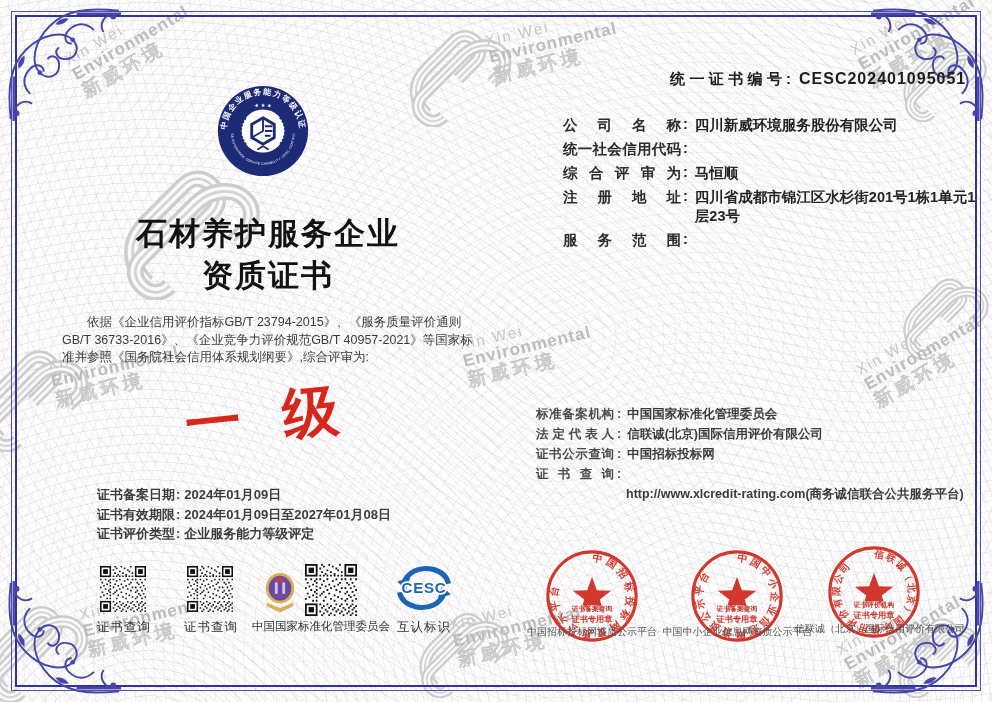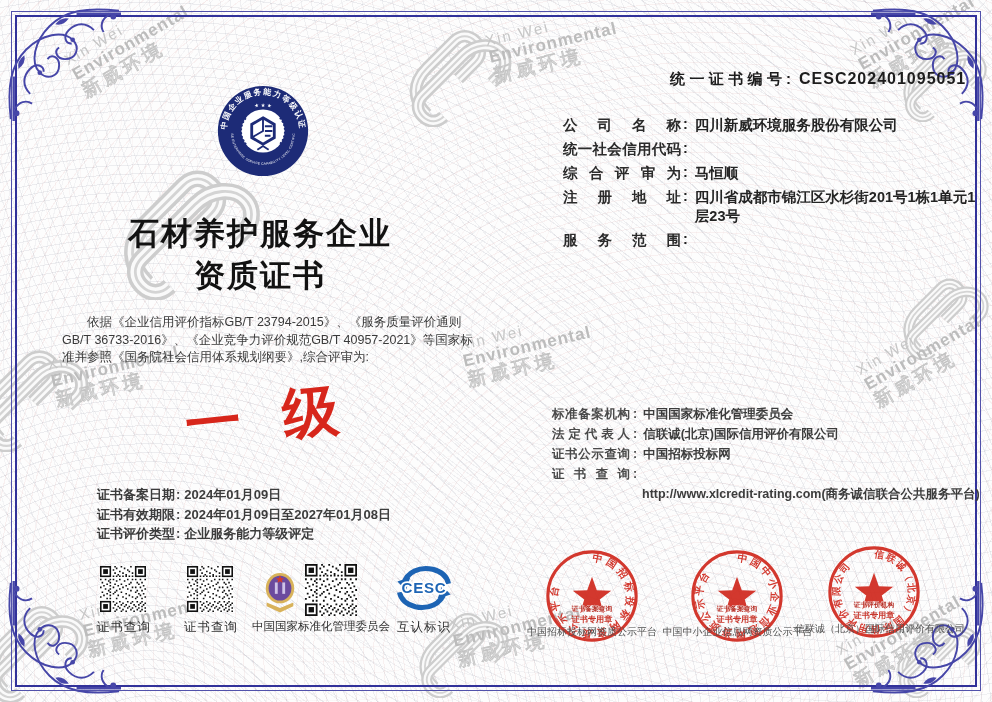--- a/index.html
+++ b/index.html
@@ -26,42 +26,42 @@
   
   .wm{position:absolute;transform:rotate(-13deg);pointer-events:none;line-height:1.05;white-space:nowrap;}
   .wm.steep{transform:rotate(-30deg);}
   .wm .l1{font-size:15px;letter-spacing:2px;color:#c6c6c6;}
   .wm .l2{font-size:17px;font-weight:700;color:#bcbcbc;letter-spacing:1px;}
   .wm .l3{font-size:19px;letter-spacing:4px;color:#e6e6e6;-webkit-text-stroke:0.8px #c2c2c2;}
   .ribbon{position:absolute;pointer-events:none;}
   
   .badge{position:absolute;left:216px;top:84px;width:94px;height:94px;}
   
-  .title{position:absolute;left:40px;top:213px;width:440px;text-align:center;
+  .title{position:absolute;left:48px;top:213px;width:440px;text-align:center;
          font-size:31px;font-weight:700;color:#121212;line-height:42px;letter-spacing:2px;}
   .basis{position:absolute;left:62px;top:314px;width:414px;font-size:12.5px;line-height:17.5px;
          color:#3a3a3a;text-indent:2em;}
   .grade{position:absolute;left:58px;top:380px;width:420px;text-align:center;
          font-size:56px;font-weight:700;color:#d7261b;letter-spacing:42px;text-indent:30px;
          transform:rotate(-6deg);}
   .dates{position:absolute;left:97px;top:485px;font-size:13px;color:#3c3c3c;font-weight:600;}
   .drow{display:flex;line-height:19.5px;text-align:right;}
   .dcolon{margin:0 4px 0 1px;}
   
   .certno{position:absolute;left:670px;top:70px;display:flex;font-size:15px;font-weight:700;color:#1d1d1d;}
   .certno .cl{width:112px;flex:none;text-align:justify;text-align-last:justify;}
   .certno .cc{flex:none;margin:0 8px 0 4px;}
   .certno .cv{letter-spacing:1px;font-size:16px;}
   .fields{position:absolute;left:563px;top:116px;width:426px;font-size:14.5px;font-weight:600;color:#242424;}
   .frow{display:flex;margin-bottom:5px;}
   .flabel{width:118px;flex:none;text-align:justify;text-align-last:justify;color:#2b2b2b;}
   .fcolon{flex:none;margin:0 7px 0 2px;}
   .fvalue{flex:1;line-height:19px;}
   .agencies{position:absolute;left:536px;top:404px;font-size:12.5px;font-weight:600;color:#4a4a4a;}
-  .arow{display:flex;line-height:20px;margin-left:16px;}
+  .arow{display:flex;line-height:20px;}
   .alabel{width:78px;flex:none;text-align:justify;text-align-last:justify;}
   .acolon{flex:none;margin:0 6px 0 3px;}
   .avalue{color:#3c3c3c;}
   .arow.cont{padding-left:90px;}
   
   .qr{position:absolute;width:46px;height:46px;}
   .qr svg{width:100%;height:100%;display:block;}
   .flabel-sm{position:absolute;font-size:12.5px;color:#2f2f2f;text-align:center;letter-spacing:1px;}
   .emblem{position:absolute;left:261px;top:568px;width:38px;height:46px;}
   .cesc{position:absolute;left:388px;top:559px;width:72px;height:58px;}

